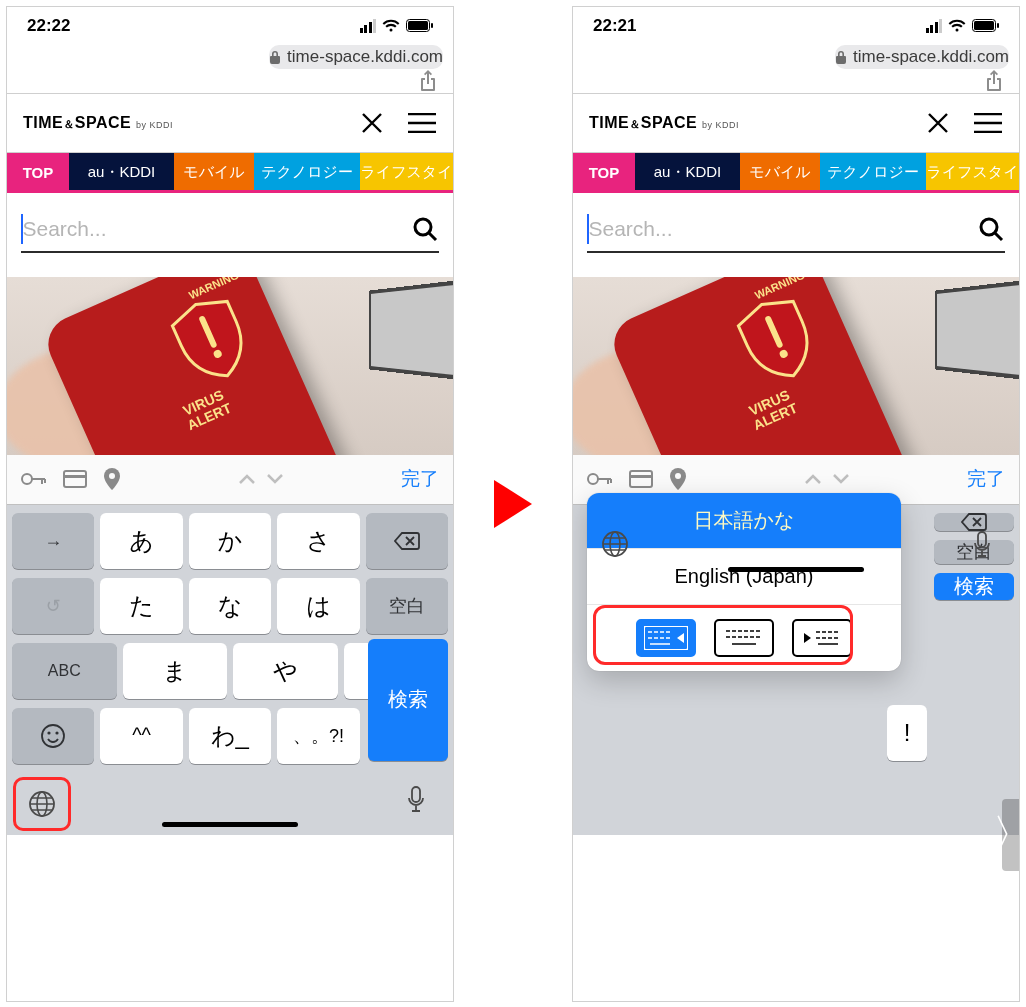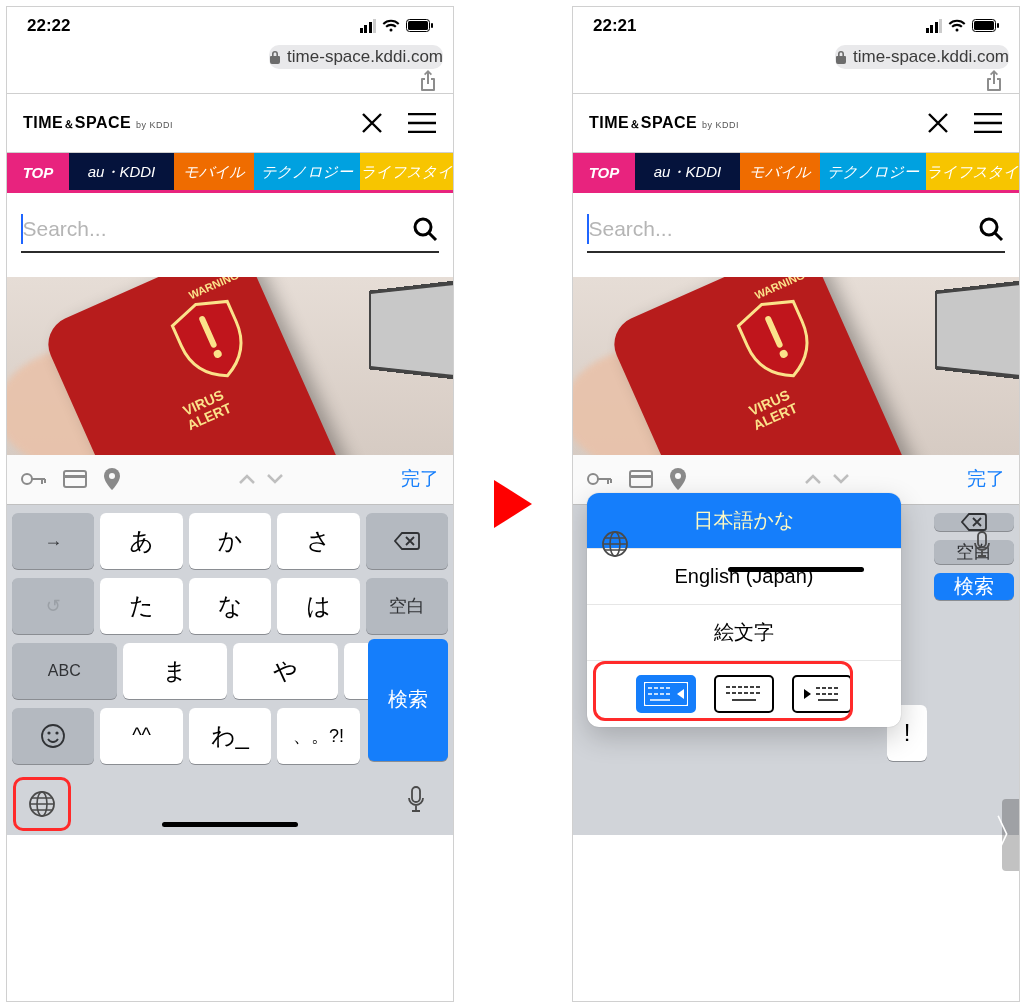--- a/index.html
+++ b/index.html
@@ -35,21 +35,21 @@
   }
   .share { width:30px; display:flex; justify-content:center; color:#8d8d8d; }
   
   .siteheader { height:60px; border-top:1px solid #cfcfcf; border-bottom:1px solid #cfcfcf; display:flex; align-items:center; justify-content:space-between; padding:0 16px; }
   .brand { font-size:16px; font-weight:700; letter-spacing:0.5px; }
   .brand small{font-size:9px; font-weight:400; color:#555;}
   .x-icon, .burger { width:30px; height:30px; display:flex; align-items:center; justify-content:center; }
   
   .navtabs { height:40px; display:flex; font-size:15px; color:#fff; font-weight:500; position:relative; }
   .navtabs::after{content:"";position:absolute;left:0;right:0;bottom:0;height:3px;background:#e8237e;}
-  .navtabs div{height:100%; display:flex; align-items:center; justify-content:center; padding:0 20px; white-space:nowrap;font-style:italic;}
+  .navtabs div{height:100%; display:flex; align-items:center; justify-content:center; padding:0 20px; white-space:nowrap;}
   .t-top{background:#e8237e;width:62px;font-weight:700}
   .t-au{background:#05133c;width:105px}
   .t-mob{background:#ef6c00;width:80px}
   .t-tech{background:#00a1e0;width:106px}
   .t-life{background:#f7c500;flex:1;color:#fff;overflow:hidden}
   
   .searchrow { padding:14px 14px 18px; background:#fff; }
   .searchbox { border-bottom:2px solid #2b2b2b; display:flex; align-items:center; height:46px; }
   .searchbox input{ flex:1; border:none; outline:none; font-size:21px; color:#000; background:transparent; }
   .searchbox input::placeholder{color:#b5b5b5;}
@@ -408,21 +408,20 @@
             </svg>
         </div>
         <div class="key fn">空白</div>
         <div class="key blue" style="height:122px">検索</div>
       </div>
       <div style="position:absolute;right:92px;bottom:74px;width:40px;height:56px" class="key">!</div>
 
       <div class="popup">
         <div class="opt sel">日本語かな</div>
         <div class="opt">English (Japan)</div>
-        <div class="opt">絵文字</div>
         <div class="layrow">
           <div class="layicon sel">
             <svg class="kbglyph" viewBox="0 0 44 24">
                 <rect x="0" y="0" width="44" height="24" rx="2" fill="none" stroke="#fff" stroke-width="2"></rect>
                 <g stroke="#fff" stroke-width="1.6">
                   <path d="M4 6h4M10 6h4M16 6h4M22 6h4M4 12h4M10 12h4M16 12h4M22 12h4M6 18h20"></path>
                 </g>
                 <path d="M33 12l7-5v10z" fill="#fff"></path>
               </svg>
           </div>

